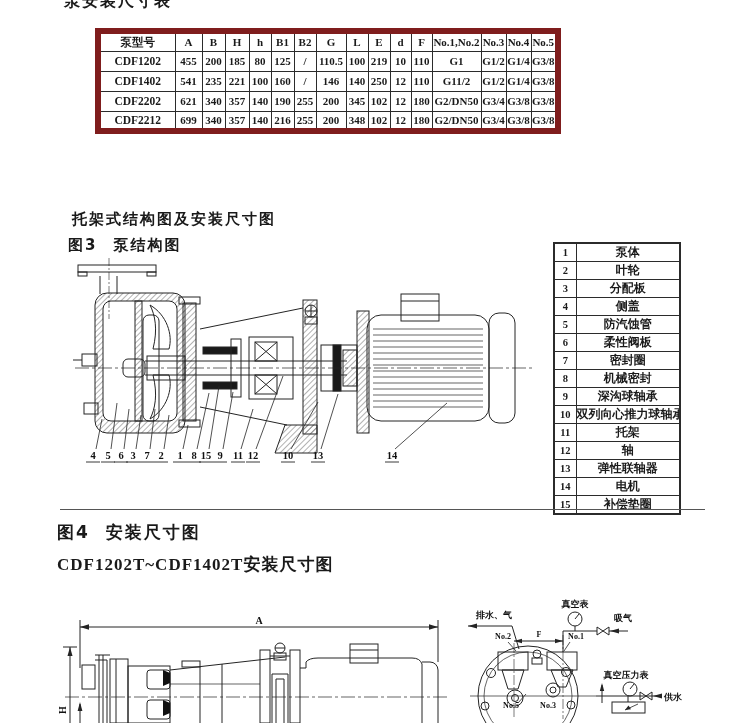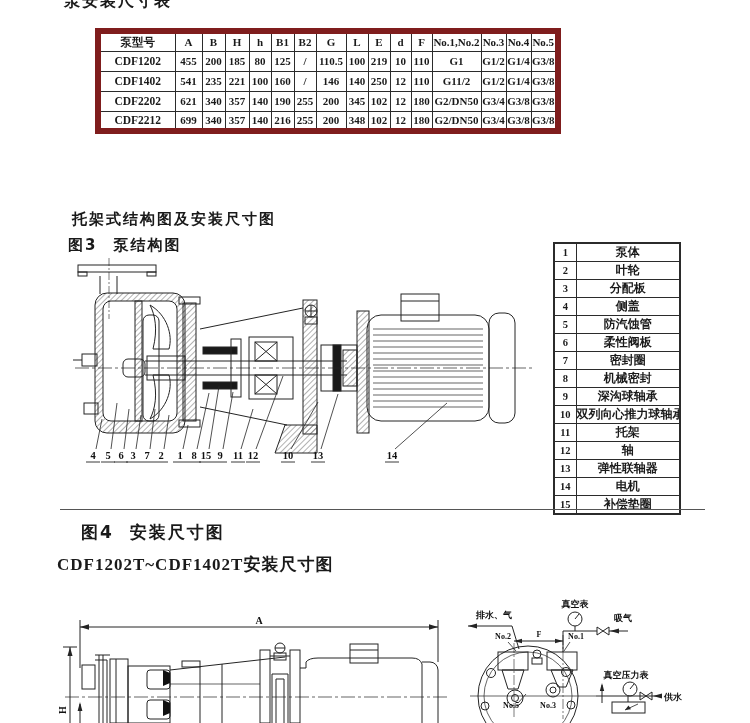--- a/index.html
+++ b/index.html
@@ -29,21 +29,21 @@
   .parts-table { left:553px; top:242px; width:128px; border:2px solid #2b2b2b; }
   .parts-table td {
     border:1px solid #2b2b2b; text-align:center; vertical-align:middle;
     font-size:12px; height:16px; padding:0; white-space:nowrap; overflow:hidden;
     font-family:"DejaVu Sans","Liberation Sans",sans-serif; font-weight:bold;
   }
   .parts-table td:first-child { width:22px; font-family:"Liberation Serif",serif; font-size:10.5px; }
 
   .divider { left:60px; top:509px; width:645px; height:1px; background:#555; }
 
-  .fig4-cap { left:57px; top:521px; font-size:17px; letter-spacing:2px;margin-left:24px; }
+  .fig4-cap { left:57px; top:521px; font-size:17px; letter-spacing:2px; }
   .fig4-sub { left:57px; top:553px; font-size:17px; letter-spacing:1px;
               font-family:"Liberation Serif","DejaVu Sans",serif; font-weight:bold; }
 
   svg { position:absolute; }
   svg text { fill:#111; }
   .callout { font:bold 10.5px "Liberation Serif",serif; }
   .anno { font:bold 9px "DejaVu Sans",sans-serif; }
   .anno-sm { font:bold 8px "Liberation Serif",serif; }
 </style>
 </head>

